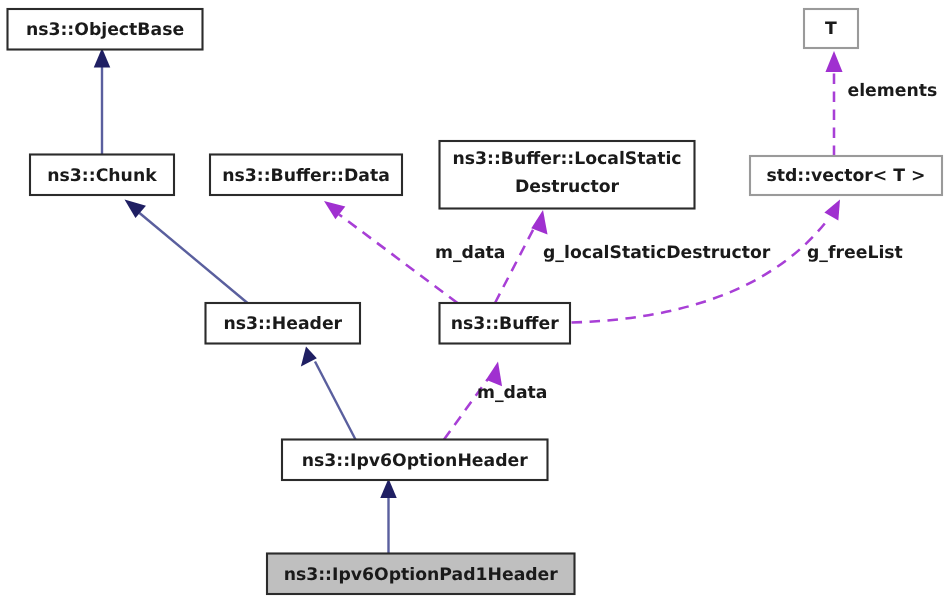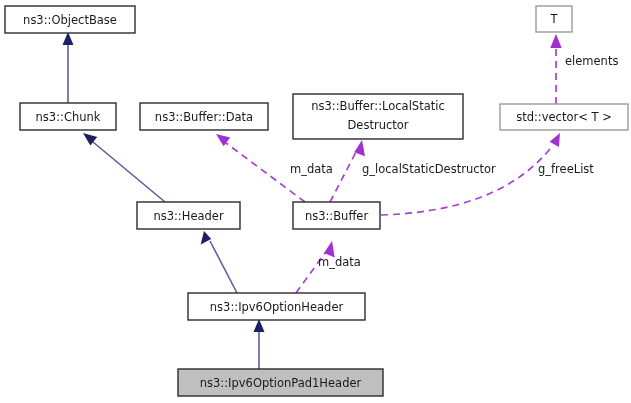--- a/index.html
+++ b/index.html
@@ -1,18 +1,18 @@
 <!DOCTYPE html>
 <html><head>
 <meta charset="utf-8">
 <style>
   html,body{margin:0;padding:0;background:#ffffff;}
   body{width:631px;height:403px;overflow:hidden;
        font-family:"DejaVu Sans","Liberation Sans",sans-serif;}
-  #diagram{position:relative;width:631px;height:403px;}
+  #diagram{position:relative;width:631px;height:403px;font-weight:bold;}
   svg{position:absolute;left:0;top:0;width:631px;height:403px;}
   .node-label{font-size:11.5px;fill:#1a1a1a;text-anchor:middle;dominant-baseline:middle;}
   .edge-label{font-size:11.5px;fill:#1a1a1a;dominant-baseline:middle;}
   .box{fill:#ffffff;stroke:#2b2b2b;stroke-width:1.4;}
   .box-gray{fill:#ffffff;stroke:#9a9a9a;stroke-width:1.4;}
   .box-hl{fill:#bfbfbf;stroke:#2b2b2b;stroke-width:1.4;}
   .inh-line{stroke:#5a5f9e;stroke-width:1.6;fill:none;}
   .inh-head{fill:#1f1f63;}
   .usage-line{stroke:#a83fd6;stroke-width:1.7;fill:none;stroke-dasharray:7 5;}
   .usage-head{fill:#a030d0;}

